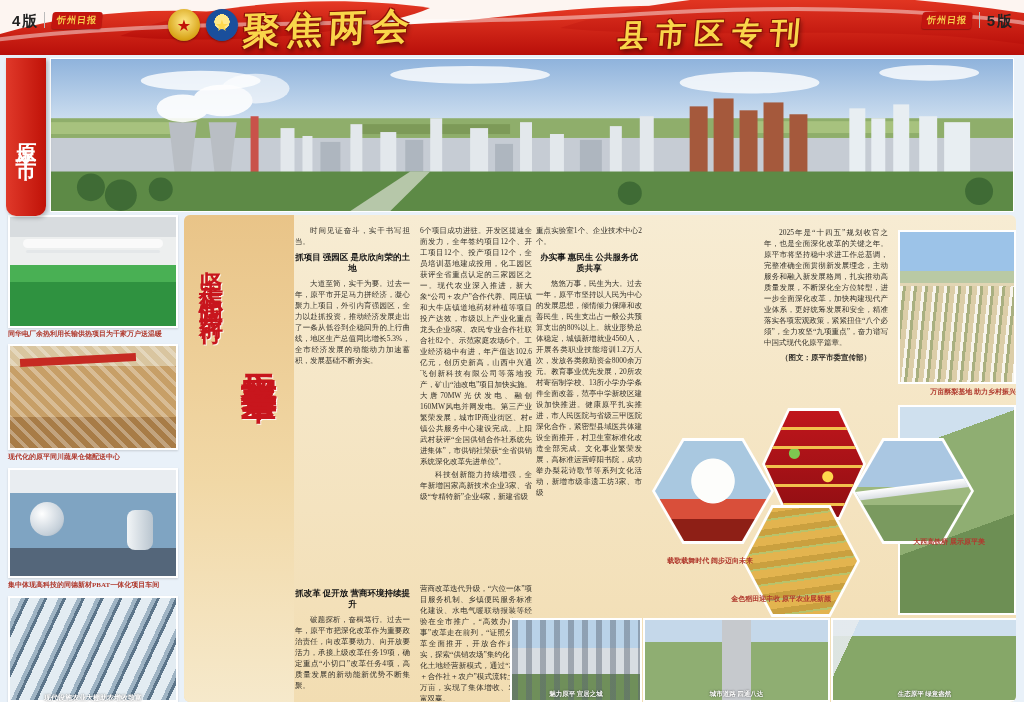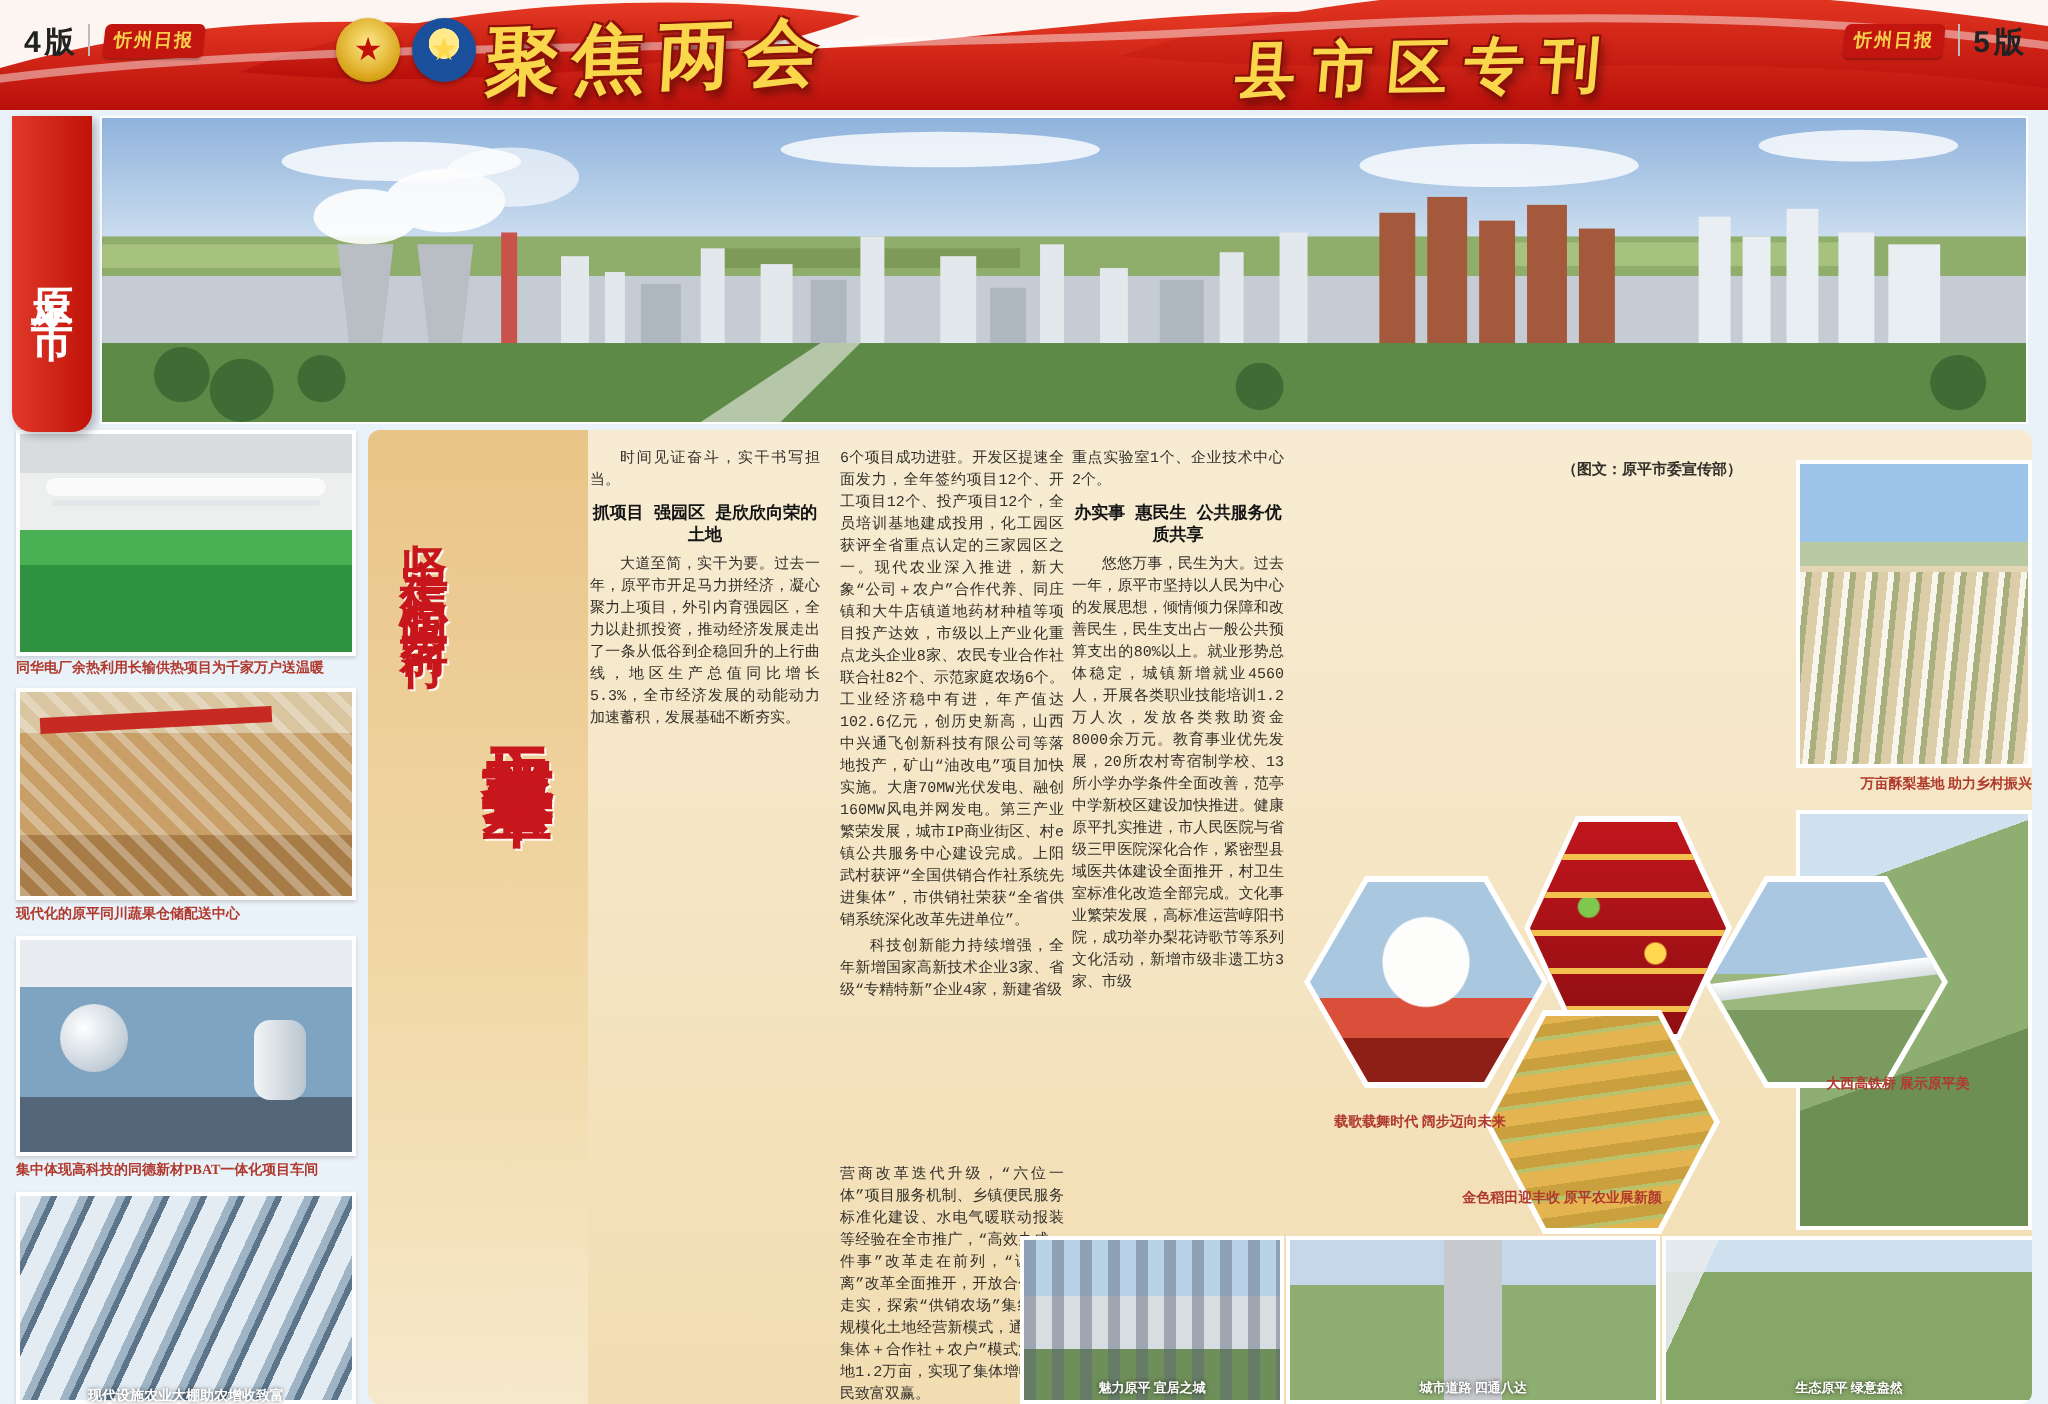--- a/index.html
+++ b/index.html
@@ -72,21 +72,21 @@
   .headline-band{position:absolute;left:0;top:0;width:110px;height:100%;
          background:linear-gradient(180deg,#e9c488 0,#f1d8a6 55%,#f6e9cb 100%);}
   .headline-small{position:absolute;left:11px;top:38px;writing-mode:vertical-rl;
          color:#c8161d;font-weight:bold;font-size:24px;letter-spacing:7px;
          text-shadow:1px 1px 0 rgba(255,255,255,.8);}
   .headline-big{position:absolute;left:50px;top:128px;writing-mode:vertical-rl;
          color:#c8161d;font-weight:bold;font-size:36px;letter-spacing:2px;
          text-shadow:1px 1px 0 rgba(255,255,255,.8);}
   
   .col{position:absolute;font-size:7.5px;line-height:11px;color:#33302a;overflow:hidden;
-       text-align:justify;font-family:Liberation Mono, monospace;}
+       text-align:justify;}
   .para{text-indent:2em;margin:0 0 2px;}
   .para.cont{text-indent:0;}
   .subhead{font-weight:bold;text-align:center;color:#141414;font-size:8.5px;margin:5px 0 4px;}
   .sig{font-weight:bold;text-align:center;margin-top:4px;}
   .c1{left:111px;top:10px;width:115px;height:353px;}
   .c2{left:236px;top:10px;width:112px;height:353px;}
   .c3{left:352px;top:10px;width:106px;height:390px;}
   .c4{left:460px;top:12px;width:112px;height:184px;}
   .c5{left:580px;top:12px;width:124px;height:198px;}
   .c6{left:111px;top:368px;width:115px;height:118px;}
@@ -288,21 +288,26 @@
     <div class="col c2">
         <div class="para cont">6个项目成功进驻。开发区提速全面发力，全年签约项目12个、开工项目12个、投产项目12个，全员培训基地建成投用，化工园区获评全省重点认定的三家园区之一。现代农业深入推进，新大象“公司＋农户”合作代养、同庄镇和大牛店镇道地药材种植等项目投产达效，市级以上产业化重点龙头企业8家、农民专业合作社联合社82个、示范家庭农场6个。工业经济稳中有进，年产值达102.6亿元，创历史新高，山西中兴通飞创新科技有限公司等落地投产，矿山“油改电”项目加快实施。大唐70MW光伏发电、融创160MW风电并网发电。第三产业繁荣发展，城市IP商业街区、村e镇公共服务中心建设完成。上阳武村获评“全国供销合作社系统先进集体”，市供销社荣获“全省供销系统深化改革先进单位”。</div>
         <div class="para">科技创新能力持续增强，全年新增国家高新技术企业3家、省级“专精特新”企业4家，新建省级</div>
       </div>
     <div class="col c3">
         <div class="para cont">重点实验室1个、企业技术中心2个。</div>
         <div class="subhead">办实事 惠民生 公共服务优质共享</div>
         <div class="para">悠悠万事，民生为大。过去一年，原平市坚持以人民为中心的发展思想，倾情倾力保障和改善民生，民生支出占一般公共预算支出的80%以上。就业形势总体稳定，城镇新增就业4560人，开展各类职业技能培训1.2万人次，发放各类救助资金8000余万元。教育事业优先发展，20所农村寄宿制学校、13所小学办学条件全面改善，范亭中学新校区建设加快推进。健康原平扎实推进，市人民医院与省级三甲医院深化合作，紧密型县域医共体建设全面推开，村卫生室标准化改造全部完成。文化事业繁荣发展，高标准运营崞阳书院，成功举办梨花诗歌节等系列文化活动，新增市级非遗工坊3家、市级</div>
       </div>
     <div class="col c5">
+        <div class="para">2025年是“十四五”规划收官之年，也是全面深化改革的关键之年。原平市将坚持稳中求进工作总基调，完整准确全面贯彻新发展理念，主动服务和融入新发展格局，扎实推动高质量发展，不断深化全方位转型，进一步全面深化改革，加快构建现代产业体系，更好统筹发展和安全，精准落实各项宏观政策，紧紧扭住“八个必须”，全力攻坚“九项重点”，奋力谱写中国式现代化原平篇章。</div>
         <div class="sig">（图文：原平市委宣传部）</div>
+      </div>
+    <div class="col c6">
+        <div class="subhead">抓改革 促开放 营商环境持续提升</div>
+        <div class="para">破题探析，奋楫笃行。过去一年，原平市把深化改革作为重要政治责任，向改革要动力、向开放要活力，承接上级改革任务19项，确定重点“小切口”改革任务4项，高质量发展的新动能新优势不断集聚。</div>
       </div>
     <div class="col c7">
         <div class="para cont">营商改革迭代升级，“六位一体”项目服务机制、乡镇便民服务标准化建设、水电气暖联动报装等经验在全市推广，“高效办成一件事”改革走在前列，“证照分离”改革全面推开，开放合作走深走实，探索“供销农场”集约化、规模化土地经营新模式，通过“村集体＋合作社＋农户”模式流转土地1.2万亩，实现了集体增收、农民致富双赢。</div>
       </div>
 
     <div class="rphoto"></div>
     <div class="rcap">万亩酥梨基地 助力乡村振兴</div>
     <div class="rphoto2"></div>
 
     <div class="hex hex-dome">

